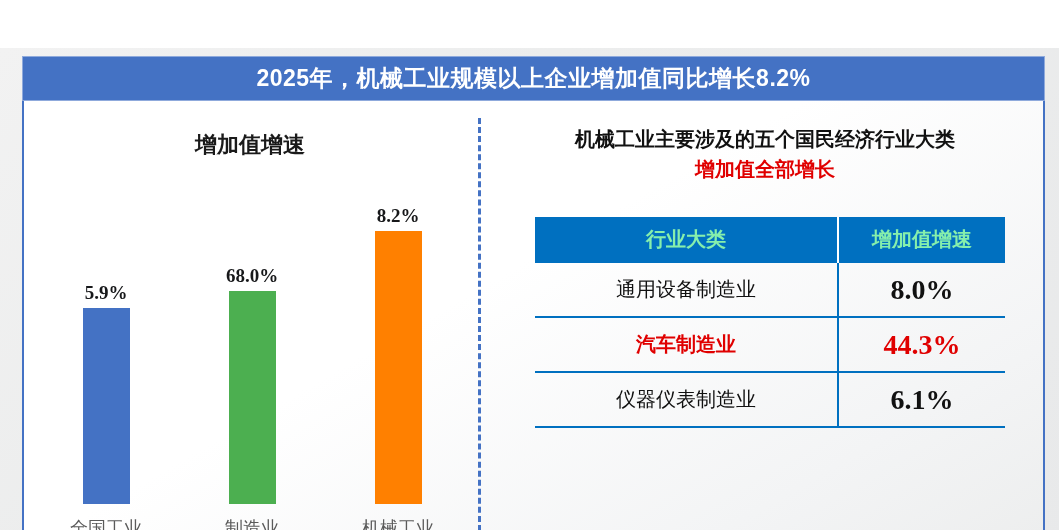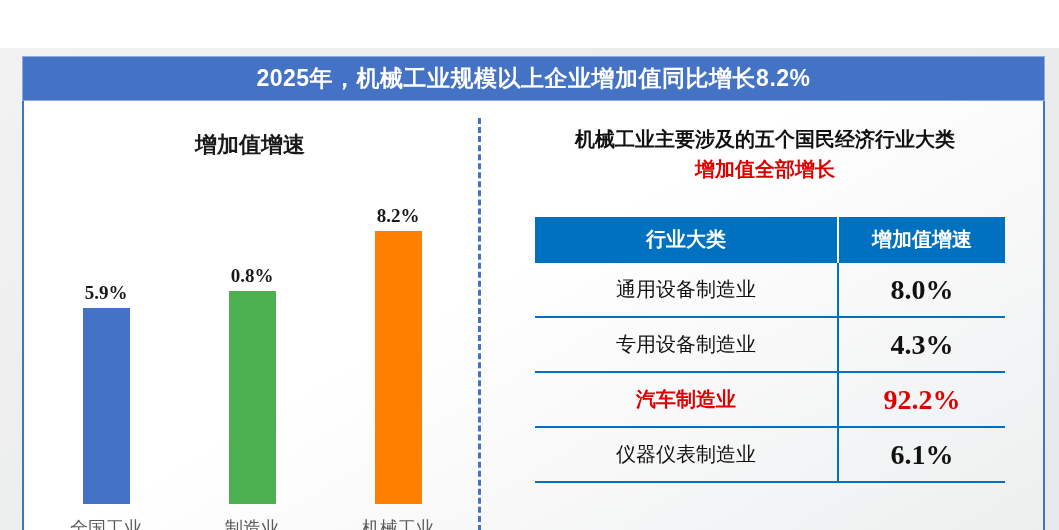--- a/index.html
+++ b/index.html
@@ -157,21 +157,21 @@
   #data-table {
     position: absolute;
     left: 45px;
     top: 113px;
     width: 470px;
     border-collapse: collapse;
     table-layout: fixed;
   }
   #data-table th {
     background: #0070c0;
-    color: #ffffff;
+    color: #86efac;
     font-size: 20px;
     font-weight: bold;
     height: 44px;
     padding: 0;
     text-align: center;
     border: none;
   }
   #data-table th.th-sep {
     border-left: 2px solid #ffffff;
   }
@@ -214,21 +214,21 @@
 
   <div id="chart-panel">
     <div id="chart-title">增加值增速</div>
     <div id="plot-area">
         <div class="bar-group" style="left: 12px;">
           <div class="bar-value">5.9%</div>
           <div class="bar-rect" style="height: 196px; background: rgb(68, 114, 196);"></div>
           <div class="bar-cat">全国工业</div>
         </div>
         <div class="bar-group" style="left: 158px;">
-          <div class="bar-value">0.8%</div>
+          <div class="bar-value">68.0%</div>
           <div class="bar-rect" style="height: 213px; background: rgb(76, 175, 80);"></div>
           <div class="bar-cat">制造业</div>
         </div>
         <div class="bar-group" style="left: 304px;">
           <div class="bar-value">8.2%</div>
           <div class="bar-rect" style="height: 273px; background: rgb(255, 128, 0);"></div>
           <div class="bar-cat">机械工业</div>
         </div>
       </div>
   </div>
@@ -246,27 +246,23 @@
         <tr>
           <th>行业大类</th>
           <th class="th-sep">增加值增速</th>
         </tr>
       </thead>
       <tbody id="table-body">
           <tr>
             <td class="col-industry">通用设备制造业</td>
             <td class="col-value">8.0%</td>
           </tr>
-          <tr>
-            <td class="col-industry">专用设备制造业</td>
-            <td class="col-value">4.3%</td>
-          </tr>
           <tr class="row-highlight">
             <td class="col-industry">汽车制造业</td>
-            <td class="col-value">92.2%</td>
+            <td class="col-value">44.3%</td>
           </tr>
           <tr>
             <td class="col-industry">仪器仪表制造业</td>
             <td class="col-value">6.1%</td>
           </tr>
         </tbody>
     </table>
   </div>
 
 </div>

